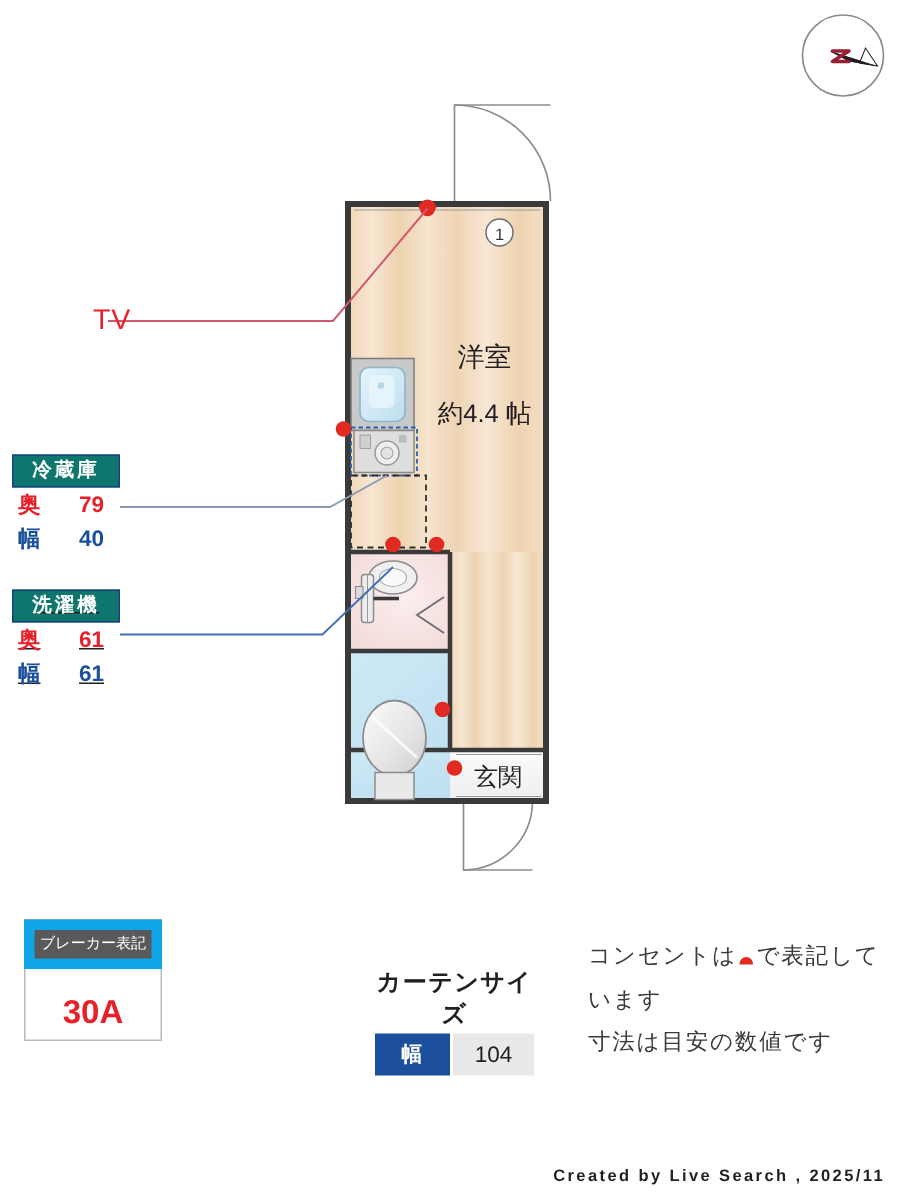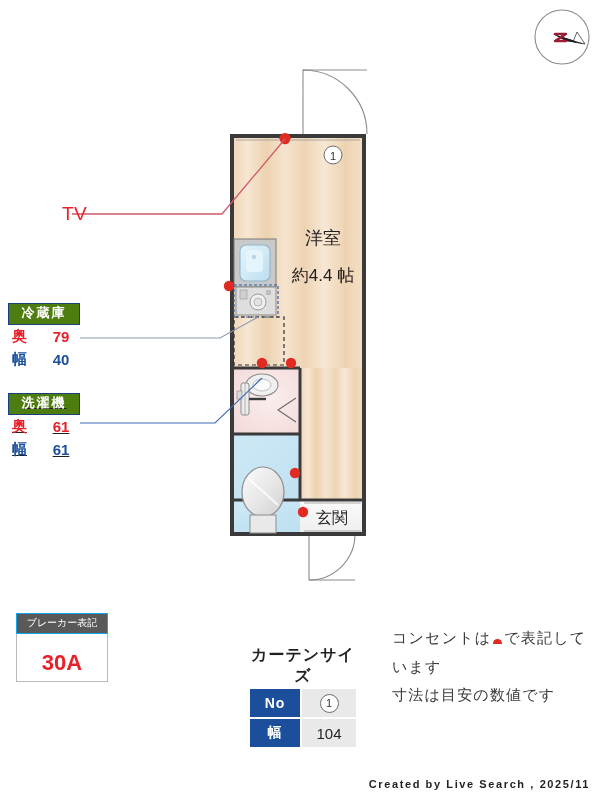--- a/index.html
+++ b/index.html
@@ -23,21 +23,21 @@
   #tv-label{
     left:26px;top:203px;
     color:#e8202a;font-size:19px;font-weight:400;
     letter-spacing:.5px;
     margin-left:36px;
   }
 
   
   .spec-box{width:72px;}
   .spec-head{
-    background:#4d7c0f;color:#ffffff;
+    background:#0f766e;color:#ffffff;
     font-size:13px;font-weight:700;
     text-align:center;letter-spacing:2px;
     padding:2px 0 3px 0;
     border:1px solid #17407e;
     line-height:1.15;
   }
   .spec-row{
     display:flex;align-items:center;
     font-size:15px;font-weight:700;
     height:23px;
@@ -51,21 +51,21 @@
 
   #fridge-spec{left:8px;top:303px;}
   #washer-spec{left:8px;top:393px;text-decoration:underline;}
 
   
   #breaker{left:16px;top:613px;width:92px;}
   #breaker .bk-head{
     background:#595959;color:#ffffff;
     font-size:10px;text-align:center;letter-spacing:0px;
     padding:2px 0 3px 0;
-    border:1px solid #0ea5e9;
+    border:7px solid #0ea5e9;
   }
   #breaker .bk-val{
     border:1px solid #b9b9b9;border-top:none;
     background:#ffffff;color:#e8202a;
     font-size:22px;font-weight:700;text-align:center;
     padding:16px 0 5px 0;
   }
 
   
   #curtain{left:248px;top:645px;width:110px;}
@@ -299,26 +299,20 @@
 
 <div class="abs" id="breaker">
   <div class="bk-head">ブレーカー表記</div>
   <div class="bk-val">30A</div>
 </div>
 
 <div class="abs" id="curtain">
   <div class="ct-title">カーテンサイズ</div>
   <table>
     <tbody>
-        <tr>
-      <td class="lbl">No</td>
-      <td class="val">
-        <span class="circnum">1</span>
-      </td>
-    </tr>
     <tr>
       <td class="lbl">幅</td>
       <td class="val">104</td>
     </tr>
   </tbody>
     </table>
 </div>
 
 <div class="abs" id="notes">
   <div>

